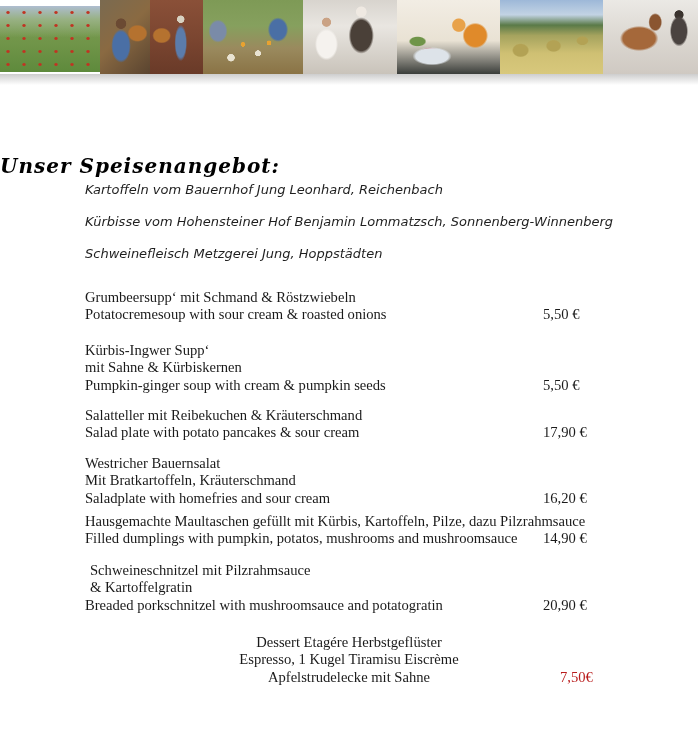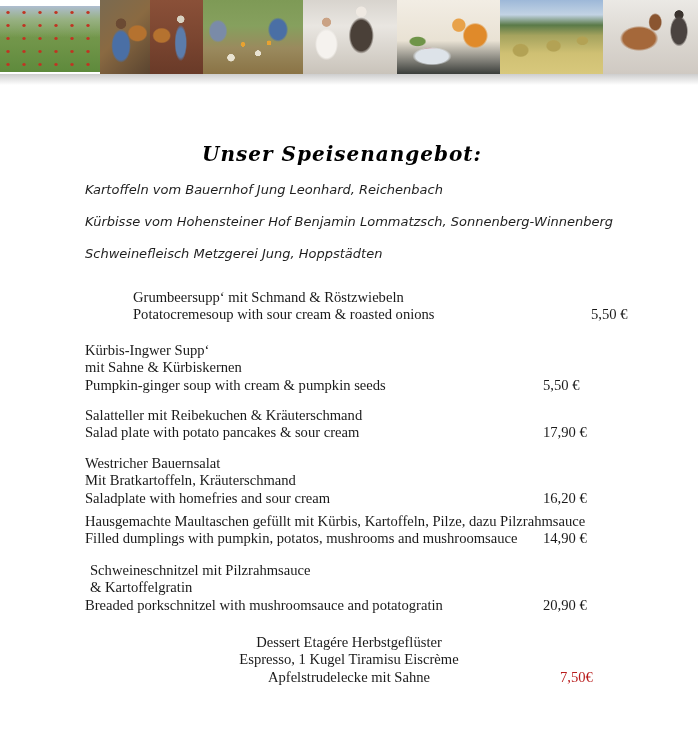--- a/index.html
+++ b/index.html
@@ -64,33 +64,33 @@
         radial-gradient(ellipse 26px 17px at 38% 52%, #a5683a 62%, rgba(0,0,0,0) 74%),
         radial-gradient(ellipse 9px 12px at 55% 30%, #8a5530 62%, rgba(0,0,0,0) 76%),
         radial-gradient(ellipse 13px 22px at 80% 42%, #4a4340 58%, rgba(0,0,0,0) 70%),
         radial-gradient(circle 6px at 80% 20%, #3a332e 70%, rgba(0,0,0,0) 82%),
         linear-gradient(to bottom,#ebe9e5 0%,#ddd9d3 45%,#cfc9c2 100%);}
   .banner-shadow{position:absolute;top:74px;left:0;width:698px;height:11px;
       background:linear-gradient(to bottom, rgba(90,90,90,.30), rgba(255,255,255,0));}
 
   
   .doc-title{
-    position:absolute;top:142px;left:0;width:684px;text-align:center;
+    position:absolute;top:154px;left:0;width:684px;text-align:left;
     font-family:"DejaVu Serif", serif;font-style:italic;font-weight:bold;
     font-size:20px;letter-spacing:1px;color:#000;
   }
   .suppliers{position:absolute;top:182px;left:85px;
     font-family:"DejaVu Sans", sans-serif;font-style:italic;font-size:13px;
     line-height:16px;color:#1f1f1f;white-space:nowrap;}
   .suppliers .s-line{margin-bottom:16px;}
 
   .menu{position:absolute;top:289px;left:85px;width:610px;
     font-size:14.6px;line-height:17.4px;white-space:nowrap;}
   .menu .item{position:relative;}
-  .m1{margin-bottom:18px;margin-left:48px;}
+  .m1{margin-bottom:18px;}
   .m2{margin-bottom:13px;}
   .m3{margin-bottom:13px;}
   .m4{margin-bottom:6px;}
   .m5{margin-bottom:14px;}
   .indent{padding-left:5px;}
   .price{position:absolute;left:458px;top:0;white-space:nowrap;}
   .eng-row{position:relative;}
 
   .dessert{position:absolute;top:634px;left:0;width:698px;text-align:center;
     font-size:14.6px;line-height:17.4px;}

